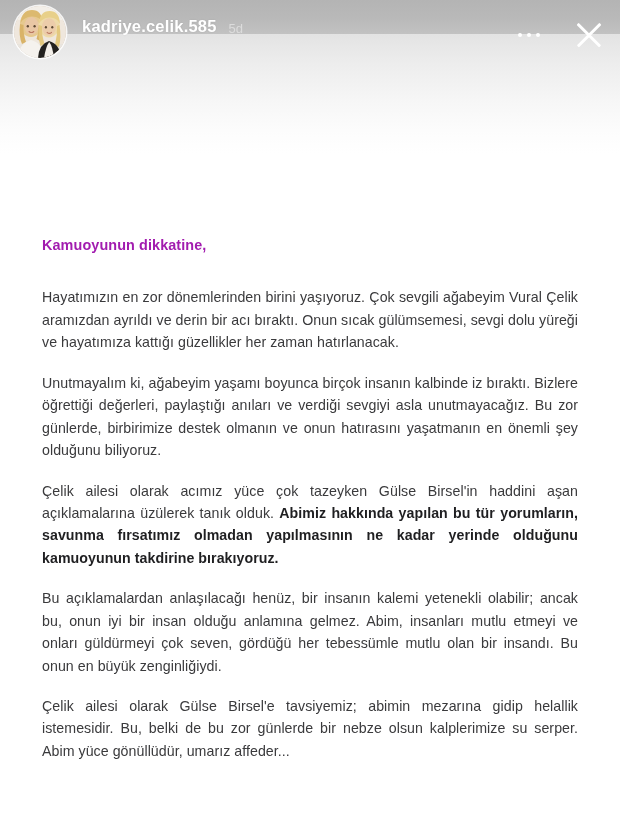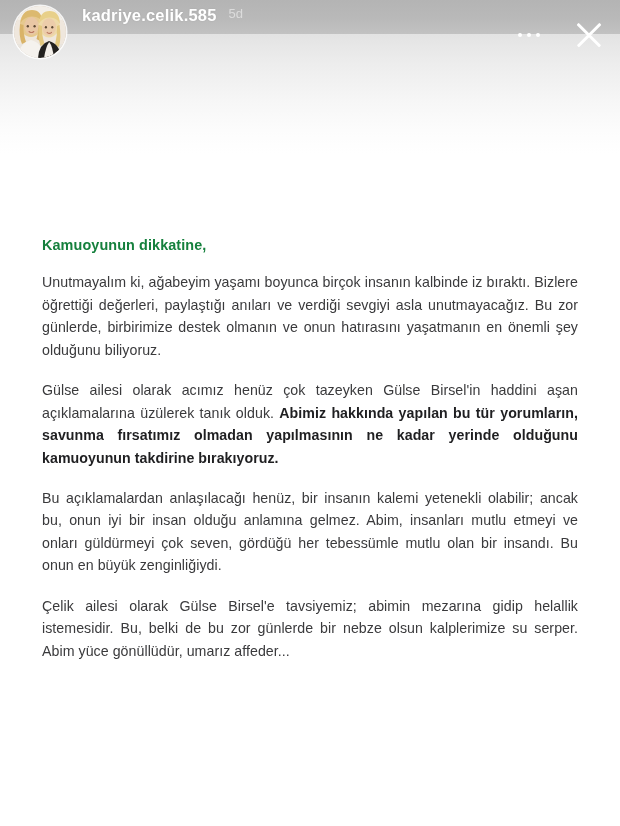--- a/index.html
+++ b/index.html
@@ -66,23 +66,23 @@
     flex: 0 0 auto;
     overflow: hidden;
     position: relative;
     background: #d8cdc2;
     box-shadow: 0 0 0 1.5px rgba(255,255,255,0.85);
   }
   #avatar svg { display: block; width: 52px; height: 52px; }
 
   #header-text {
     display: flex;
-    align-items: flex-start;
+    align-items: flex-end;
     margin-left: 16px;
-    margin-top: 0;
+    margin-top: 11px;
     flex: 1 1 auto;
     min-width: 0;
   }
   #username {
     color: #ffffff;
     font-size: 16.5px;
     font-weight: bold;
     letter-spacing: 0.2px;
     text-shadow: 0 0 2px rgba(0,0,0,0.10);
     white-space: nowrap;
@@ -140,23 +140,23 @@
     position: absolute;
     top: 236px;
     left: 42px;
     width: 536px;
     z-index: 4;
   }
 
   #statement-heading {
     font-size: 14.4px;
     font-weight: bold;
-    color: #15803d;
+    color: #a21caf;
     letter-spacing: 0.1px;
-    margin: 0 0 16px 0;
+    margin: 0 0 31px 0;
     line-height: 1.35;
   }
 
   .para {
     font-size: 14.2px;
     line-height: 1.58;
     color: #3a3a3c;
     text-align: justify;
     text-justify: inter-word;
     margin: 0 0 18px 0;
@@ -226,21 +226,22 @@
         <span class="a"></span>
         <span class="b"></span>
       </div>
     </div>
 
   </div>
 
   <div id="statement">
     <h1 id="statement-heading">Kamuoyunun dikkatine,</h1>
     <div id="statement-paragraphs">
+        <p class="para"><span>Hayatımızın en zor dönemlerinden birini yaşıyoruz. Çok sevgili ağabeyim Vural Çelik aramızdan ayrıldı ve derin bir acı bıraktı. Onun sıcak gülümsemesi, sevgi dolu yüreği ve hayatımıza kattığı güzellikler her zaman hatırlanacak.</span></p>
         <p class="para"><span>Unutmayalım ki, ağabeyim yaşamı boyunca birçok insanın kalbinde iz bıraktı. Bizlere öğrettiği değerleri, paylaştığı anıları ve verdiği sevgiyi asla unutmayacağız. Bu zor günlerde, birbirimize destek olmanın ve onun hatırasını yaşatmanın en önemli şey olduğunu biliyoruz.</span></p>
-        <p class="para"><span>Gülse ailesi olarak acımız henüz çok tazeyken Gülse Birsel'in haddini aşan açıklamalarına üzülerek tanık olduk. </span><b>Abimiz hakkında yapılan bu tür yorumların, savunma fırsatımız olmadan yapılmasının ne kadar yerinde olduğunu kamuoyunun takdirine bırakıyoruz.</b></p>
+        <p class="para"><span>Çelik ailesi olarak acımız yüce çok tazeyken Gülse Birsel'in haddini aşan açıklamalarına üzülerek tanık olduk. </span><b>Abimiz hakkında yapılan bu tür yorumların, savunma fırsatımız olmadan yapılmasının ne kadar yerinde olduğunu kamuoyunun takdirine bırakıyoruz.</b></p>
         <p class="para"><span>Bu açıklamalardan anlaşılacağı henüz, bir insanın kalemi yetenekli olabilir; ancak bu, onun iyi bir insan olduğu anlamına gelmez. Abim, insanları mutlu etmeyi ve onları güldürmeyi çok seven, gördüğü her tebessümle mutlu olan bir insandı. Bu onun en büyük zenginliğiydi.</span></p>
         <p class="para"><span>Çelik ailesi olarak Gülse Birsel'e tavsiyemiz; abimin mezarına gidip helallik istemesidir. Bu, belki de bu zor günlerde bir nebze olsun kalplerimize su serper. Abim yüce gönüllüdür, umarız affeder...</span></p>
       </div>
 
   </div>
 
 </div>
 
 </body></html>

